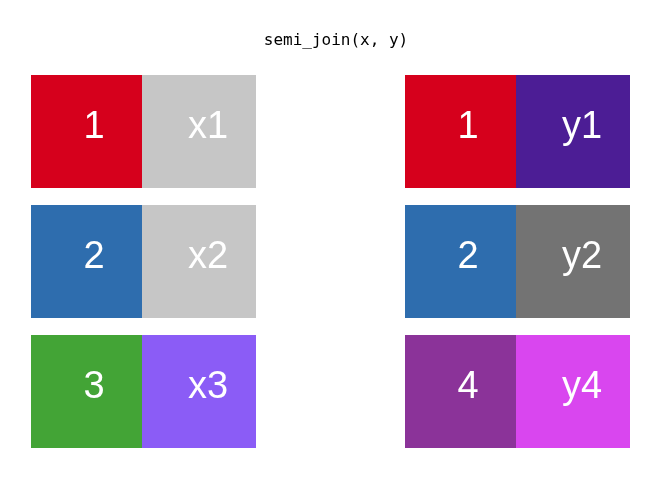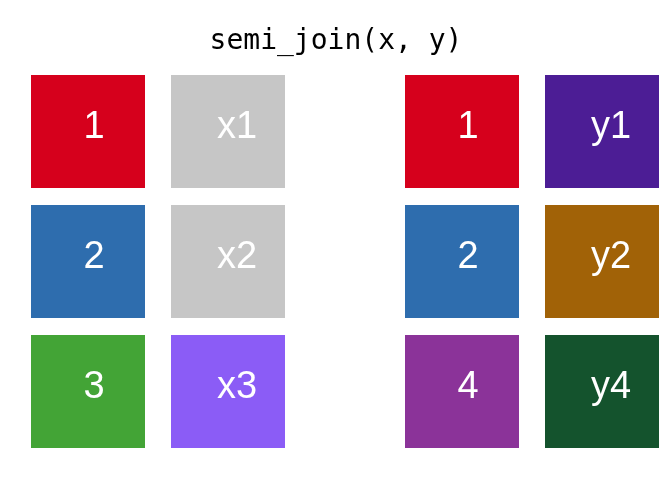--- a/index.html
+++ b/index.html
@@ -19,21 +19,21 @@
     height: 480px;
     background: #ffffff;
   }
   .diagram-title {
     position: absolute;
     left: 0;
     top: 24px;
     width: 672px;
     text-align: center;
     font-family: "DejaVu Sans Mono", "Liberation Mono", monospace;
-    font-size: 28px;
+    font-size: 16px;
     line-height: 32px;
     letter-spacing: 0px;
     color: #000000;
     white-space: pre;
   }
   .table-group {
     position: absolute;
     top: 75px;
   }
   #table-x { left: 31px; }
@@ -47,21 +47,21 @@
   .row:last-child { margin-bottom: 0; }
 
   .cell {
     position: absolute;
     top: 0;
     width: 114px;
     height: 113px;
     box-sizing: border-box;
   }
   .cell-key  { left: 0; }
-  .cell-val  { left: 140px; text-decoration: underline; }
+  .cell-val  { left: 111px; text-decoration: underline; }
 
   .cell-label {
     position: absolute;
     left: 0;
     right: 0;
     top: 28px;
     text-align: center;
     font-family: "Liberation Sans", sans-serif;
     font-size: 38px;
     line-height: 44px;
@@ -115,27 +115,27 @@
         <span class="cell-label">1</span>
       </div>
       <div class="cell cell-val" style="background: #4c1d95;">
         <span class="cell-label">y1</span>
       </div>
     </div>
     <div class="row">
       <div class="cell cell-key" style="background: rgb(46, 109, 174);">
         <span class="cell-label">2</span>
       </div>
-      <div class="cell cell-val" style="background: #a16207;">
+      <div class="cell cell-val" style="background: #737373;">
         <span class="cell-label">y2</span>
       </div>
     </div>
     <div class="row">
       <div class="cell cell-key" style="background: rgb(139, 51, 153);">
         <span class="cell-label">4</span>
       </div>
-      <div class="cell cell-val" style="background: #14532d; padding-left: 17px;">
+      <div class="cell cell-val" style="background: #d946ef; padding-left: 17px;">
         <span class="cell-label">y4</span>
       </div>
     </div>
   </div>
 
 </div>
 
 </body></html>

